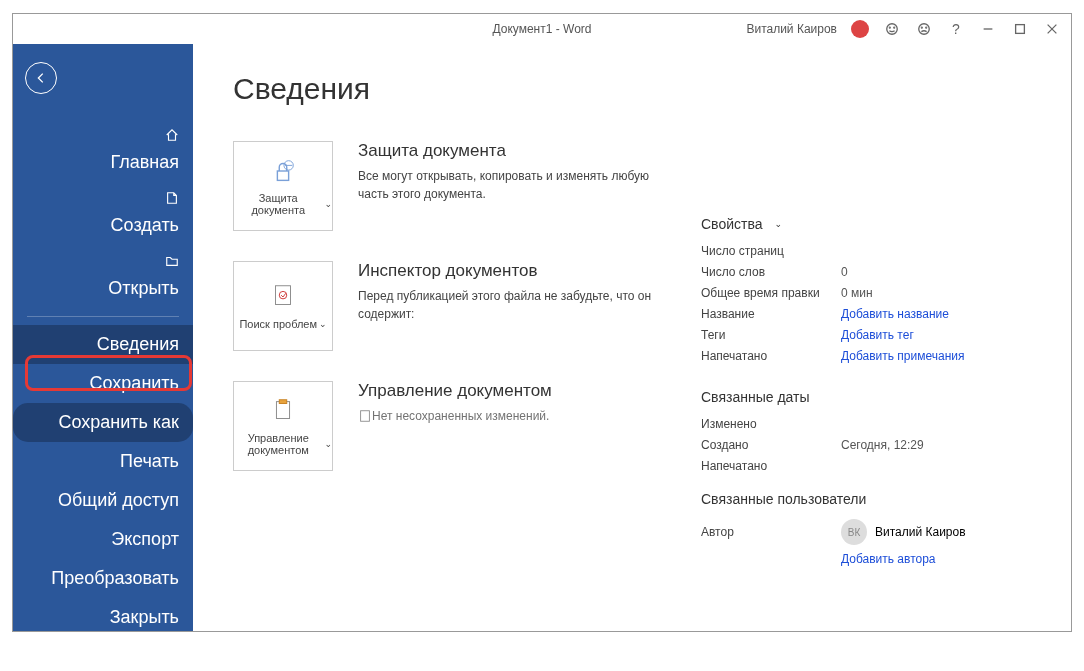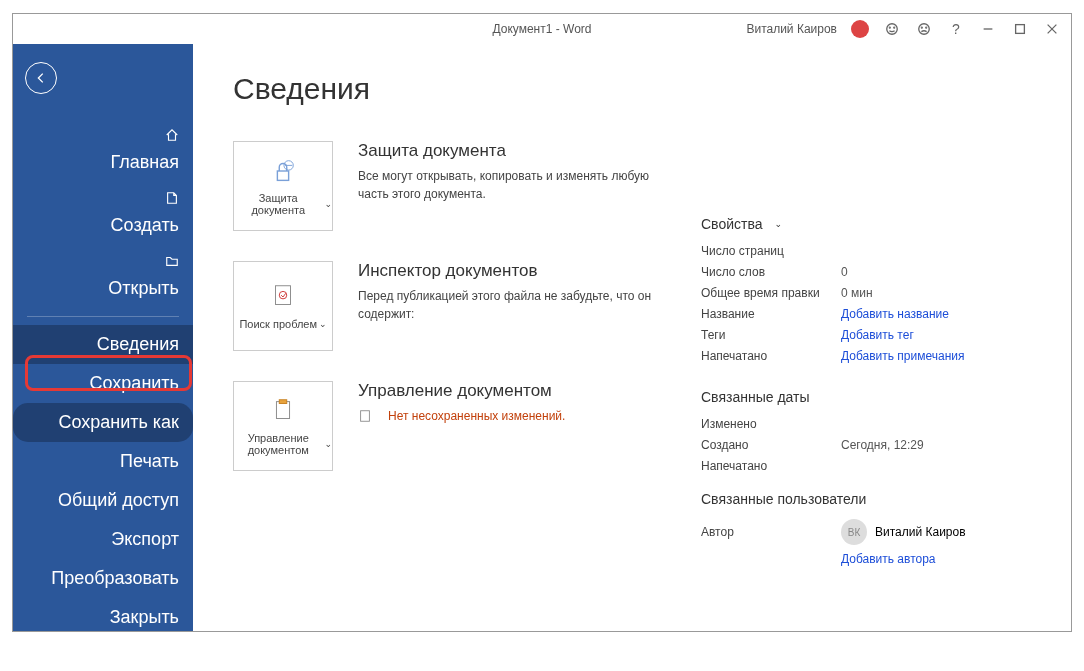--- a/index.html
+++ b/index.html
@@ -39,21 +39,21 @@
 
 .info-row { display: flex; gap: 25px; margin-bottom: 30px; }
 .info-button { width: 100px; height: 90px; border: 1px solid #ccc; display: flex; flex-direction: column; align-items: center; justify-content: center; gap: 6px; cursor: pointer; font-size: 11px; text-align: center; color: #444; }
 .info-button svg { width: 30px; height: 30px; }
 .info-button-label { display: flex; align-items: center; gap: 2px; }
 .info-middle { flex: 1; }
 .section-title { font-size: 17px; color: #333; margin-bottom: 6px; }
 .section-desc { font-size: 12px; color: #444; line-height: 1.5; max-width: 310px; }
 .section-list { font-size: 12px; color: #444; padding-left: 20px; margin-top: 6px; }
 .section-list li { margin-bottom: 3px; }
-.inline-item { display: flex; align-items: center; gap: 16px; font-size: 12px; color: #c2410c; margin-top: 8px; }
+.inline-item { display: flex; align-items: center; gap: 0; font-size: 12px; color: #737373; margin-top: 8px; }
 .inline-item svg { width: 14px; height: 14px; stroke: #666; fill: none; }
 
 
 .props { position: absolute; right: 50px; top: 202px; width: 320px; }
 .props-section-title { font-size: 14px; color: #333; margin-bottom: 12px; display: flex; align-items: center; gap: 12px; }
 .props-row { display: flex; font-size: 12px; margin-bottom: 7px; }
 .props-label { width: 140px; color: #444; }
 .props-value { color: #555; }
 .props-value.link { color: #1d4ed8; cursor: pointer; }
 .avatar-med { width: 26px; height: 26px; border-radius: 50%; background: #ddd; display: inline-flex; align-items: center; justify-content: center; font-size: 10px; color: #888; }

